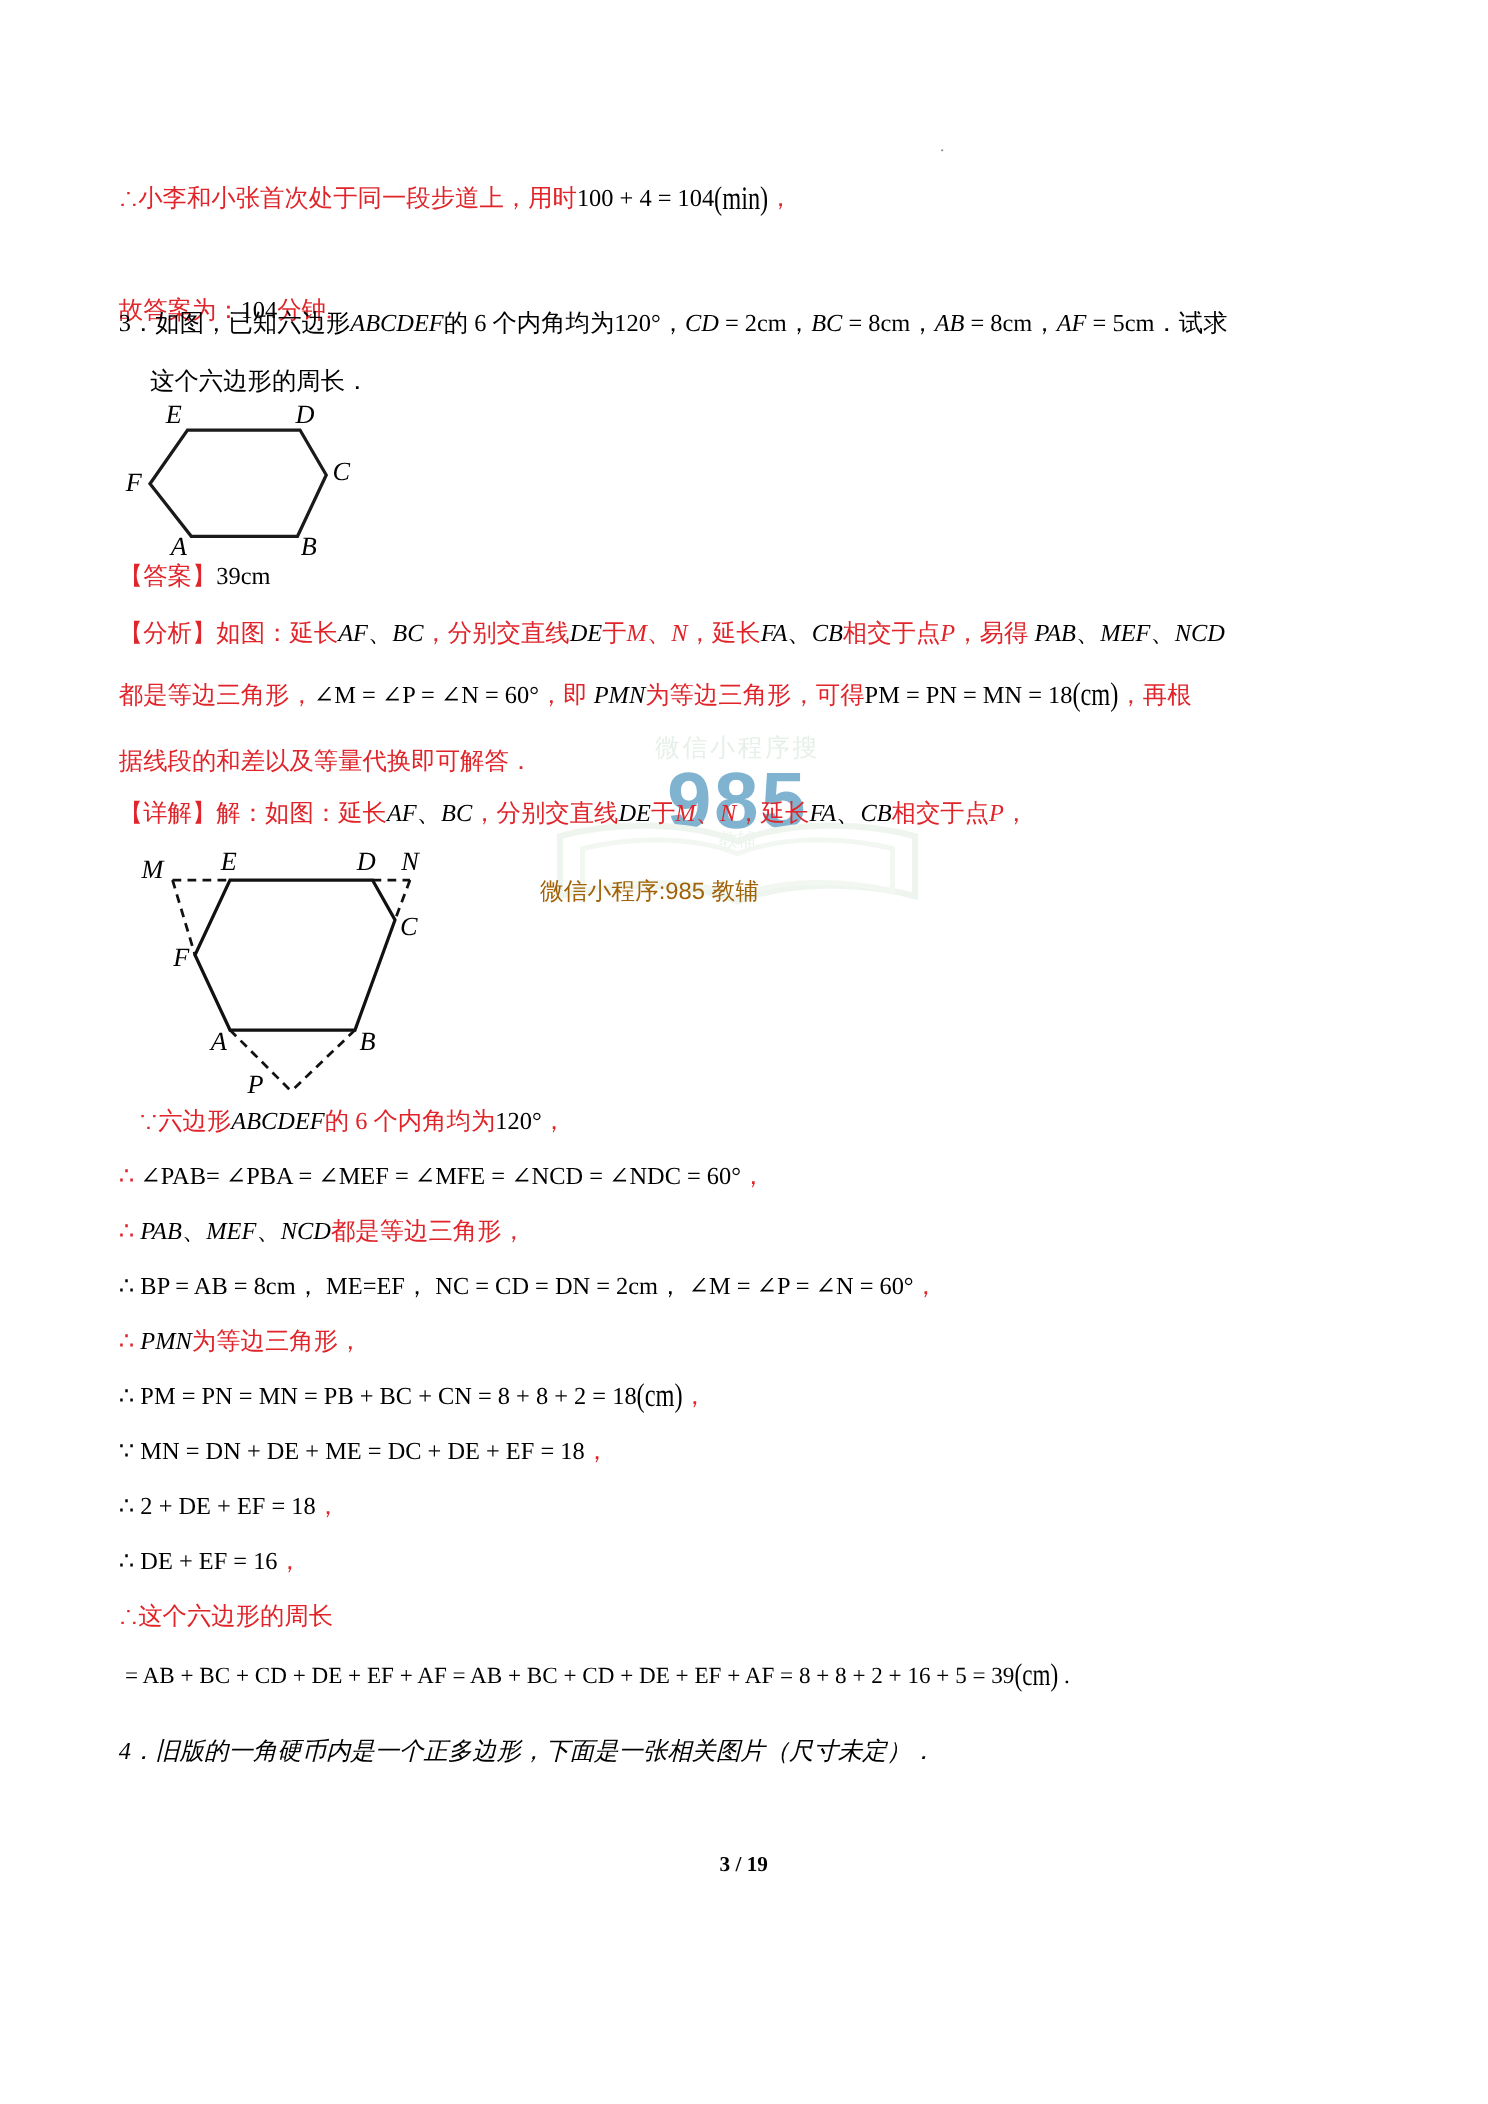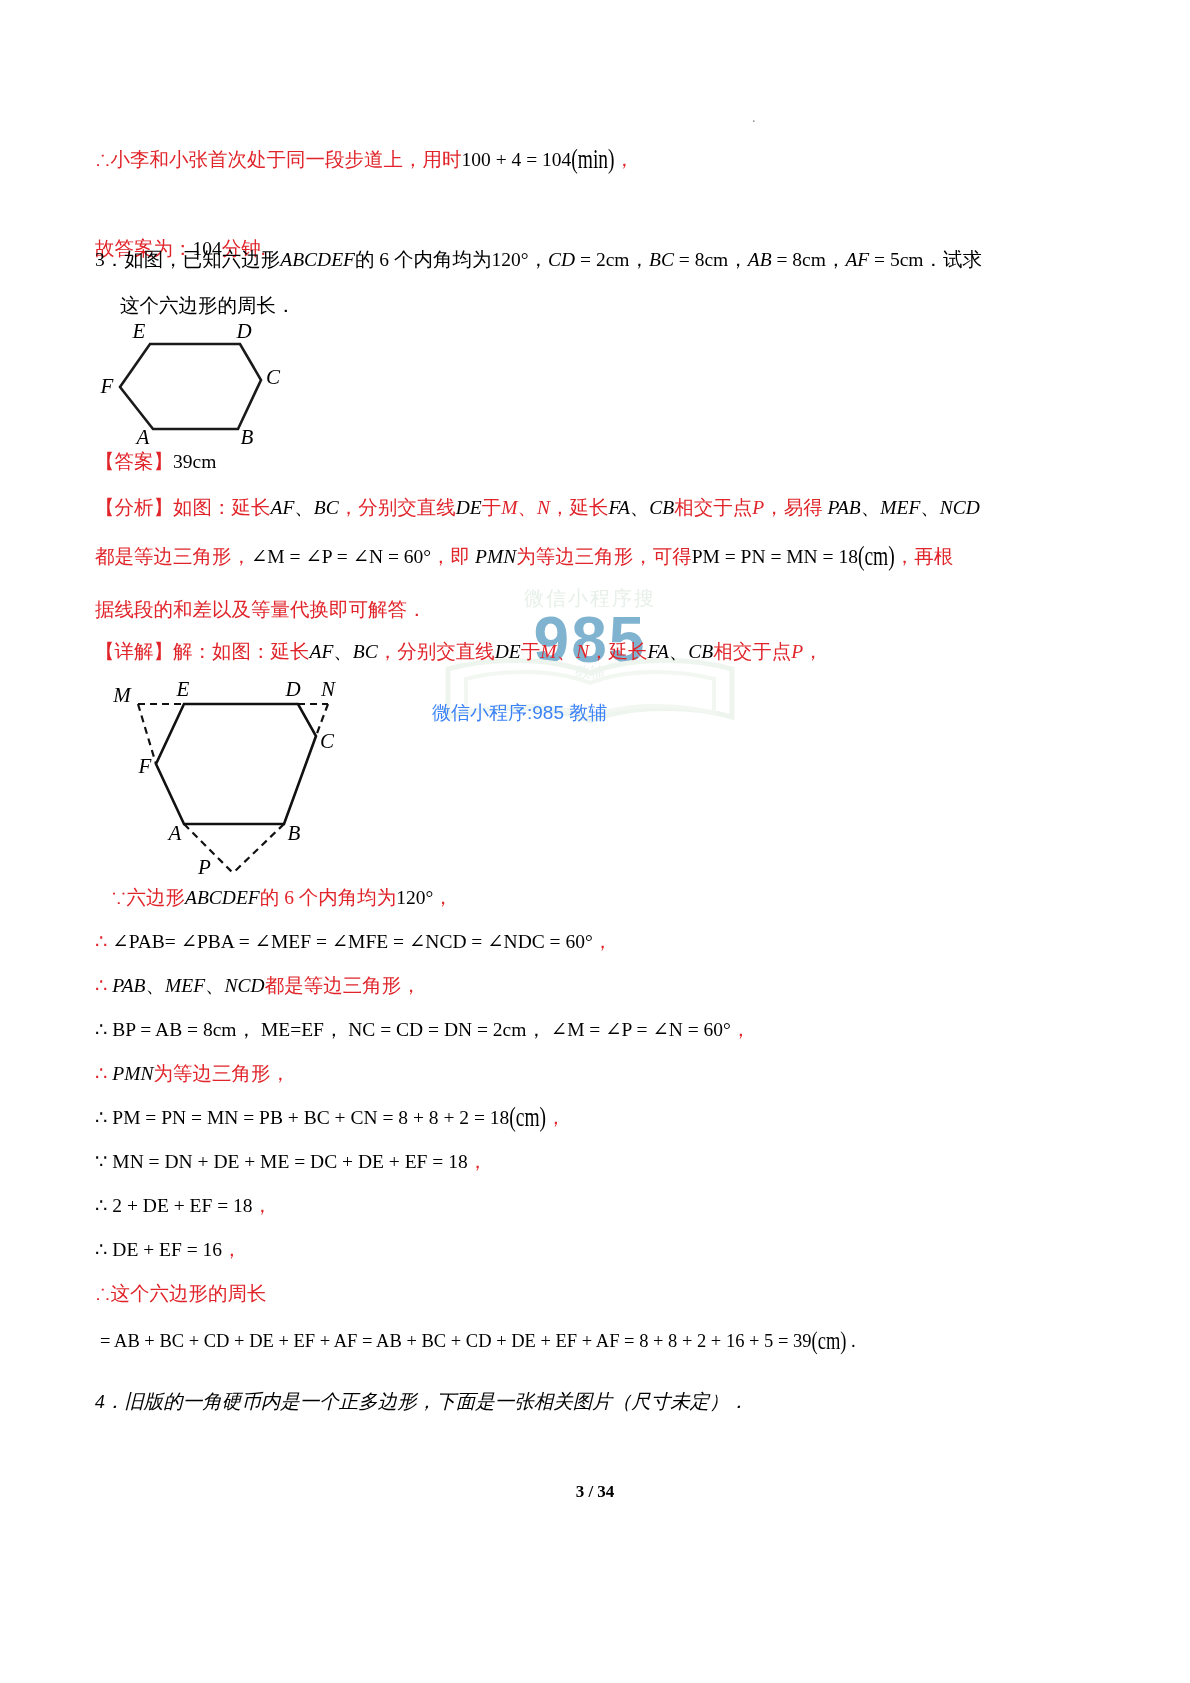--- a/index.html
+++ b/index.html
@@ -57,21 +57,21 @@
     font-size: 15px;
     color: #d8e7da;
     font-family: "Liberation Sans", sans-serif;
   }
   .wm-book { position: absolute; top: 70px; left: 0; }
   .wm-line {
     position: absolute;
     left: 432px;
     top: 700px;
     font-size: 19px;
-    color: #3b82f6;
+    color: #a16207;
     font-family: "Liberation Sans", sans-serif;
     z-index: 0;
     pointer-events: none;
     white-space: nowrap;
   }
 
   
   .line {
     position: absolute;
     white-space: nowrap;
@@ -251,15 +251,15 @@
   </div>
 
   <div class="line" style="left:100px; top:1330px; font-size:18.5px;">
     <span class="blk">= AB + BC + CD + DE + EF + AF = AB + BC + CD + DE + EF + AF = 8 + 8 + 2 + 16 + 5 = 39</span><span class="blk paren-big">(cm)</span><span class="blk"> .</span>
   </div>
 
   <div class="line" style="left:95px; top:1390px;font-style:italic;">
     <span class="blk">4．</span><span class="blk">旧版的一角硬币内是一个正多边形，下面是一张相关图片（尺寸未定）．</span>
   </div>
 
-  <div class="footer">3 / 34</div>
+  <div class="footer">3 / 19</div>
 
 </div>
 
 </body></html>

